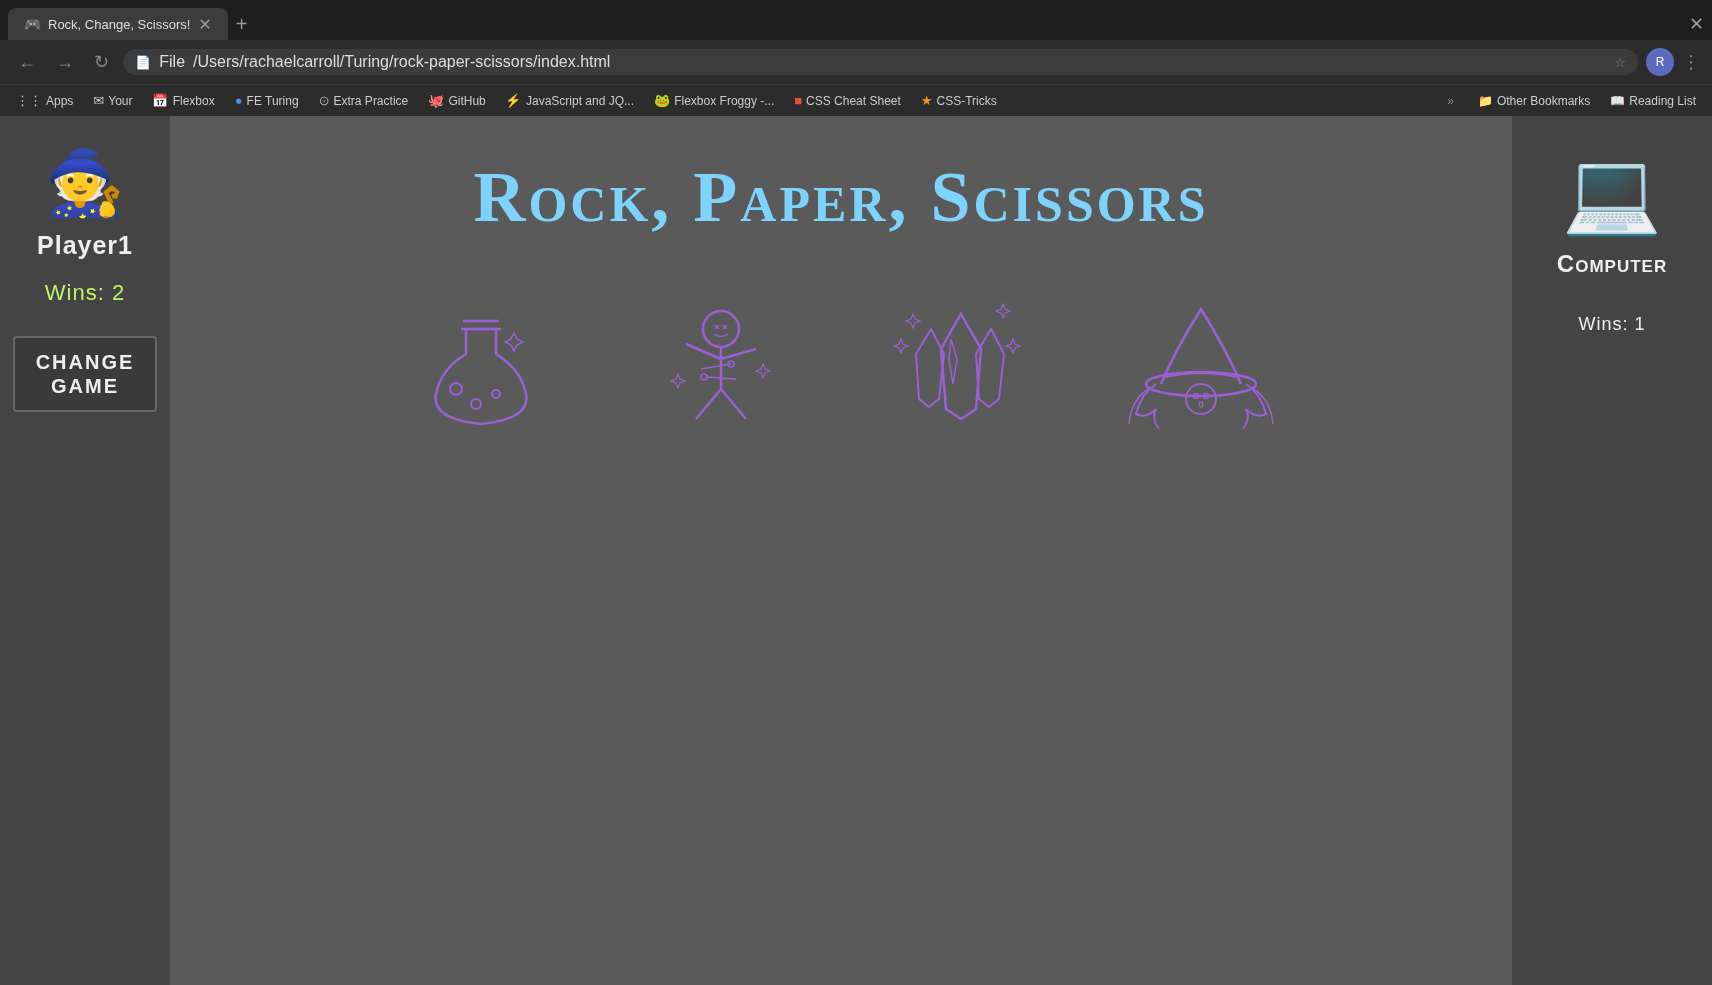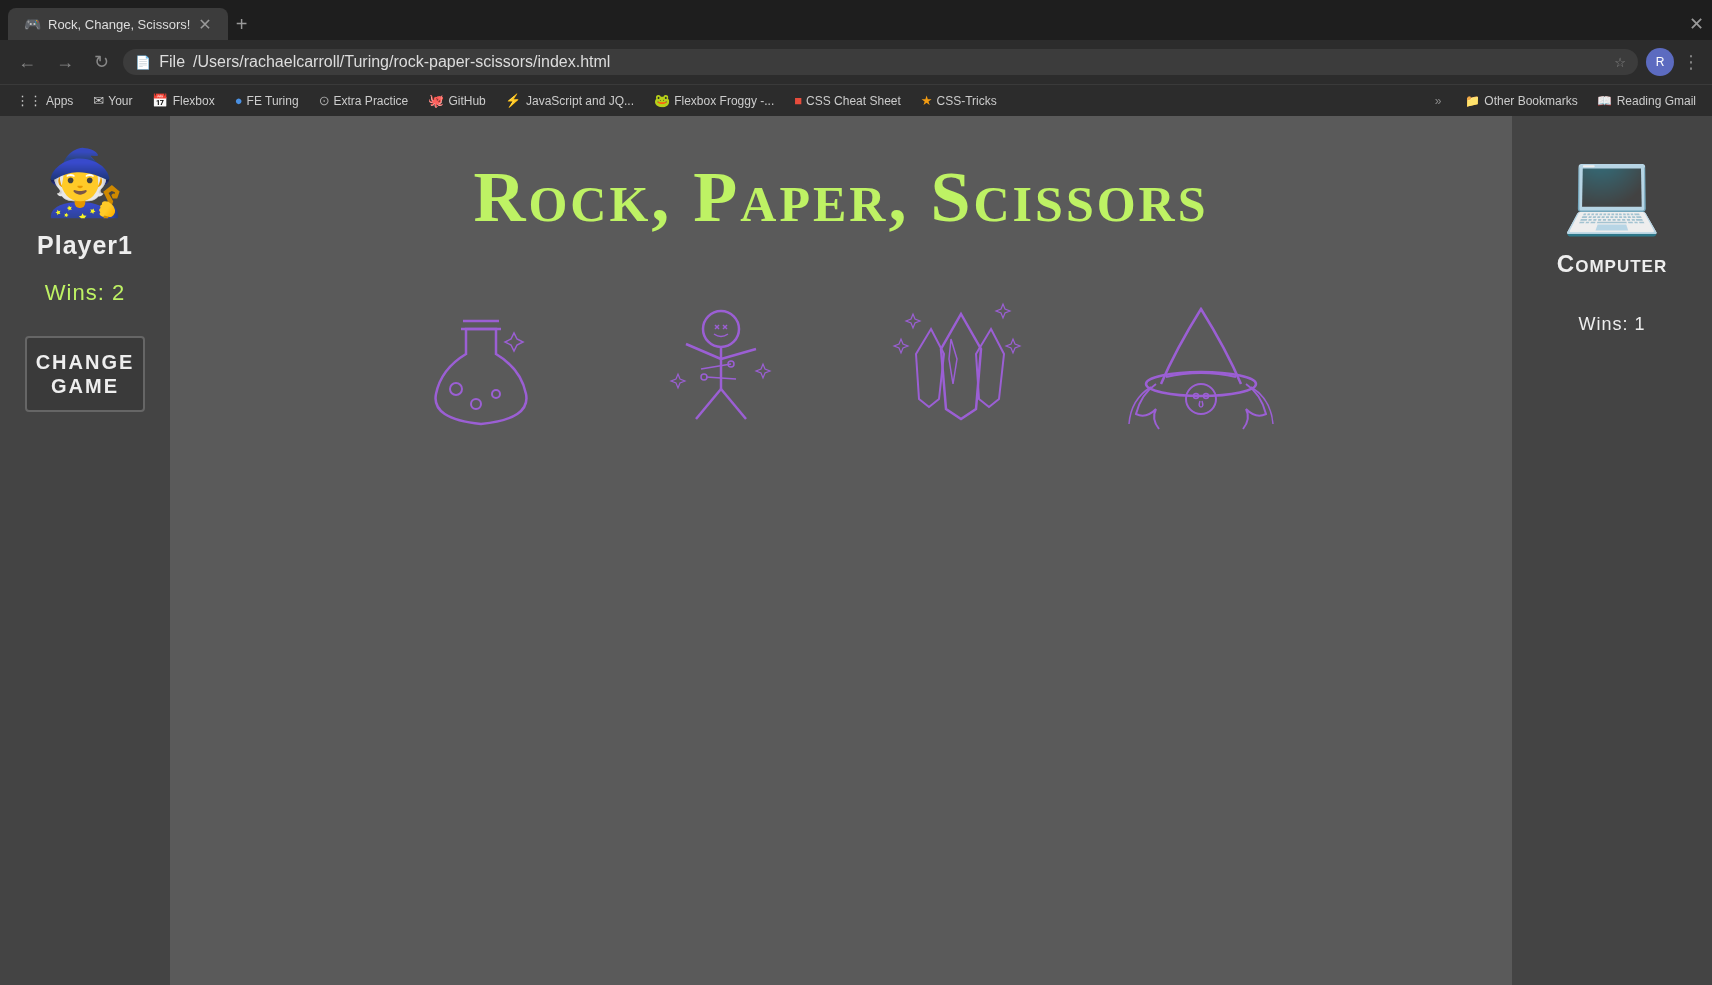--- a/index.html
+++ b/index.html
@@ -30,25 +30,25 @@
     .bookmarks-right { display: flex; gap: 12px; margin-left: 8px; }
 
     
     .page-content { display: flex; background: #555; min-height: 869px; position: relative; }
 
     
     .left-sidebar { width: 170px; background: #444; display: flex; flex-direction: column; align-items: center; padding: 30px 16px; flex-shrink: 0; }
     .player-avatar { font-size: 64px; margin-bottom: 10px; }
     .player-name { font-size: 25px; font-weight: bold; color: #eee; margin-bottom: 20px; letter-spacing: 1px; }
     .player-wins { font-size: 22px; color: #bef264; margin-bottom: 30px; letter-spacing: 1px; }
-    .change-game-btn { background: #3a3a3a; border: 2px solid #666; color: #eee; font-size: 20px; font-weight: bold; padding: 12px 1px; cursor: pointer; text-transform: uppercase; letter-spacing: 2px; line-height: 1.2; text-align: center; border-radius: 4px; width: 120px; }
+    .change-game-btn { background: #3a3a3a; border: 2px solid #666; color: #eee; font-size: 20px; font-weight: bold; padding: 12px 1px; cursor: pointer; text-transform: uppercase; letter-spacing: 2px; line-height: 1.2; text-align: center; border-radius: 4px; width: 144px; }
 
     
     .game-area { flex: 1; background: #5a5a5a; display: flex; flex-direction: column; align-items: center; padding: 40px 20px; }
-    .game-title { font-size: 72px; font-weight: bold; color: #bef264; text-align: center; font-family: Georgia, serif; margin-bottom: 20px; letter-spacing: 3px; font-variant: small-caps; }
+    .game-title { font-size: 72px; font-weight: bold; color: #7dd3fc; text-align: center; font-family: Georgia, serif; margin-bottom: 20px; letter-spacing: 3px; font-variant: small-caps; }
     .choose-text { font-size: 28px; color: #ddd; text-align: center; margin-bottom: 40px; letter-spacing: 2px; font-variant: small-caps; }
     .fighters { display: flex; gap: 60px; justify-content: center; align-items: center; flex-wrap: wrap; margin-top: 20px; }
     .fighter-btn { background: none; border: none; cursor: pointer; padding: 10px; border-radius: 8px; transition: transform 0.2s; }
     .fighter-svg { width: 160px; height: 160px; }
 
     
     .right-sidebar { width: 200px; background: #444; display: flex; flex-direction: column; align-items: center; padding: 30px 16px; flex-shrink: 0; }
     .computer-icon { font-size: 80px; margin-bottom: 10px; }
     .computer-name { font-size: 24px; font-weight: bold; color: #eee; margin-bottom: 36px; letter-spacing: 1px; font-variant: small-caps; }
     .computer-wins { font-size: 18px; color: #eee; letter-spacing: 1px; }
@@ -129,21 +129,21 @@
       <span>CSS-Tricks</span>
     </div>
     <span class="bookmarks-more">»</span>
     <div class="bookmarks-right">
       <div class="bookmark-item">
         <span>📁</span>
         <span>Other Bookmarks</span>
       </div>
       <div class="bookmark-item">
         <span>📖</span>
-        <span>Reading Gmail</span>
+        <span>Reading List</span>
       </div>
     </div>
   </div>
 </div>
 
 <div class="page-content">
 
   <div class="left-sidebar">
     <div class="player-avatar">🧙</div>
     <div class="player-name">Player1</div>

